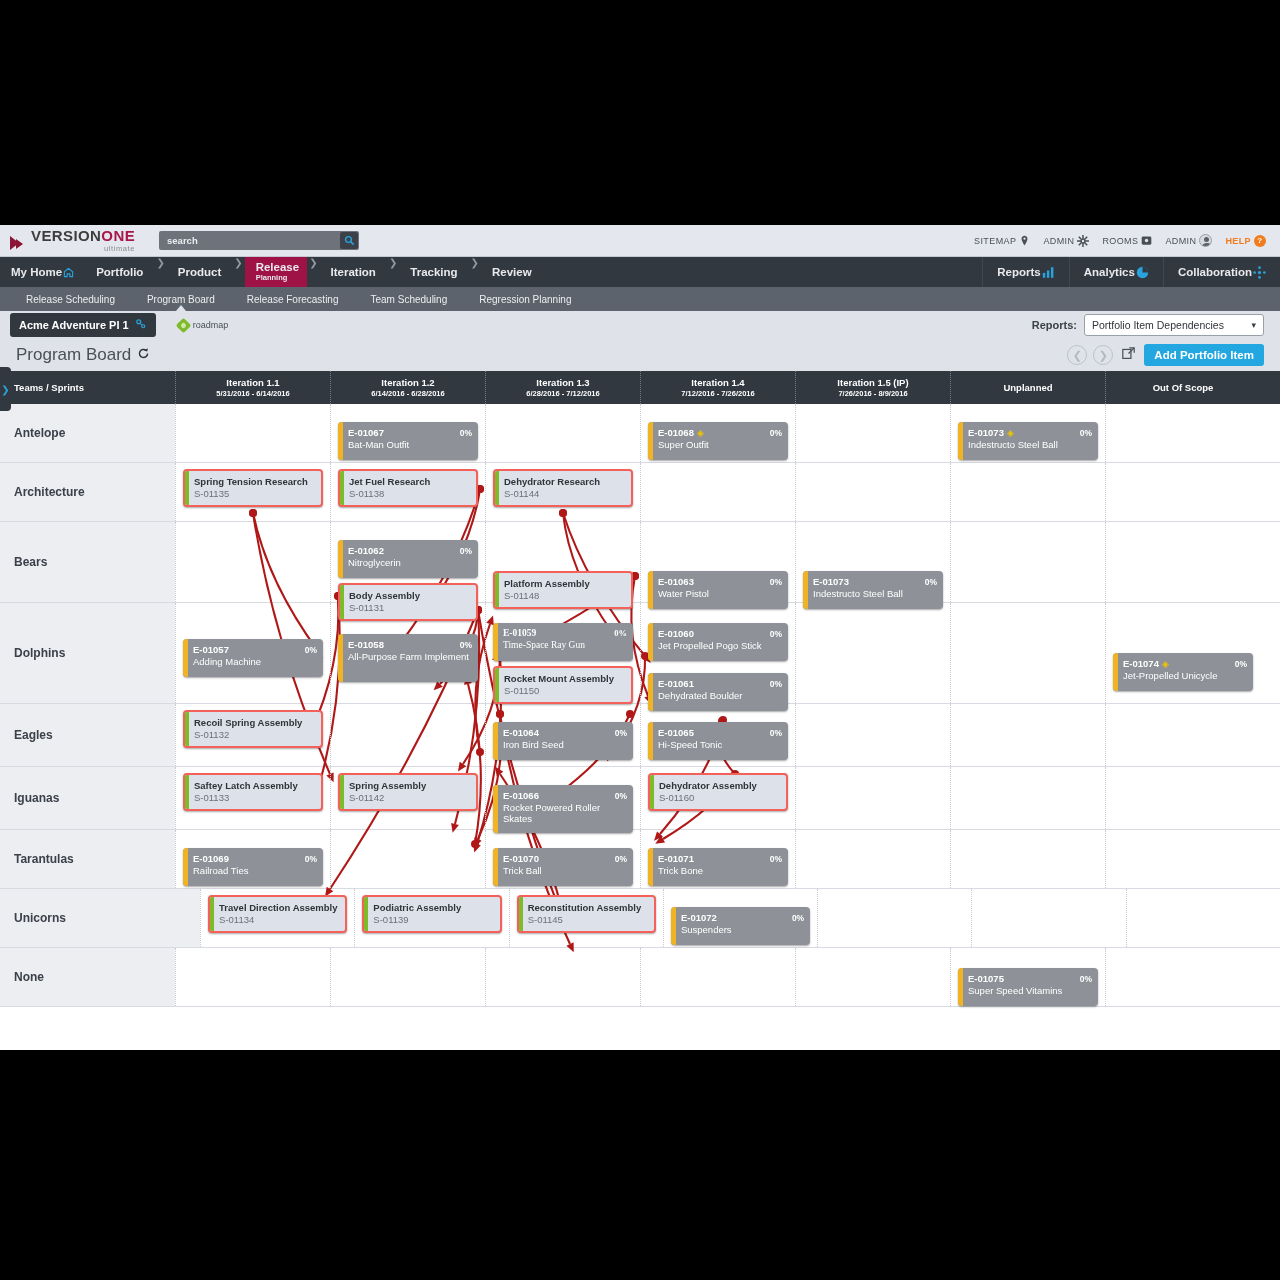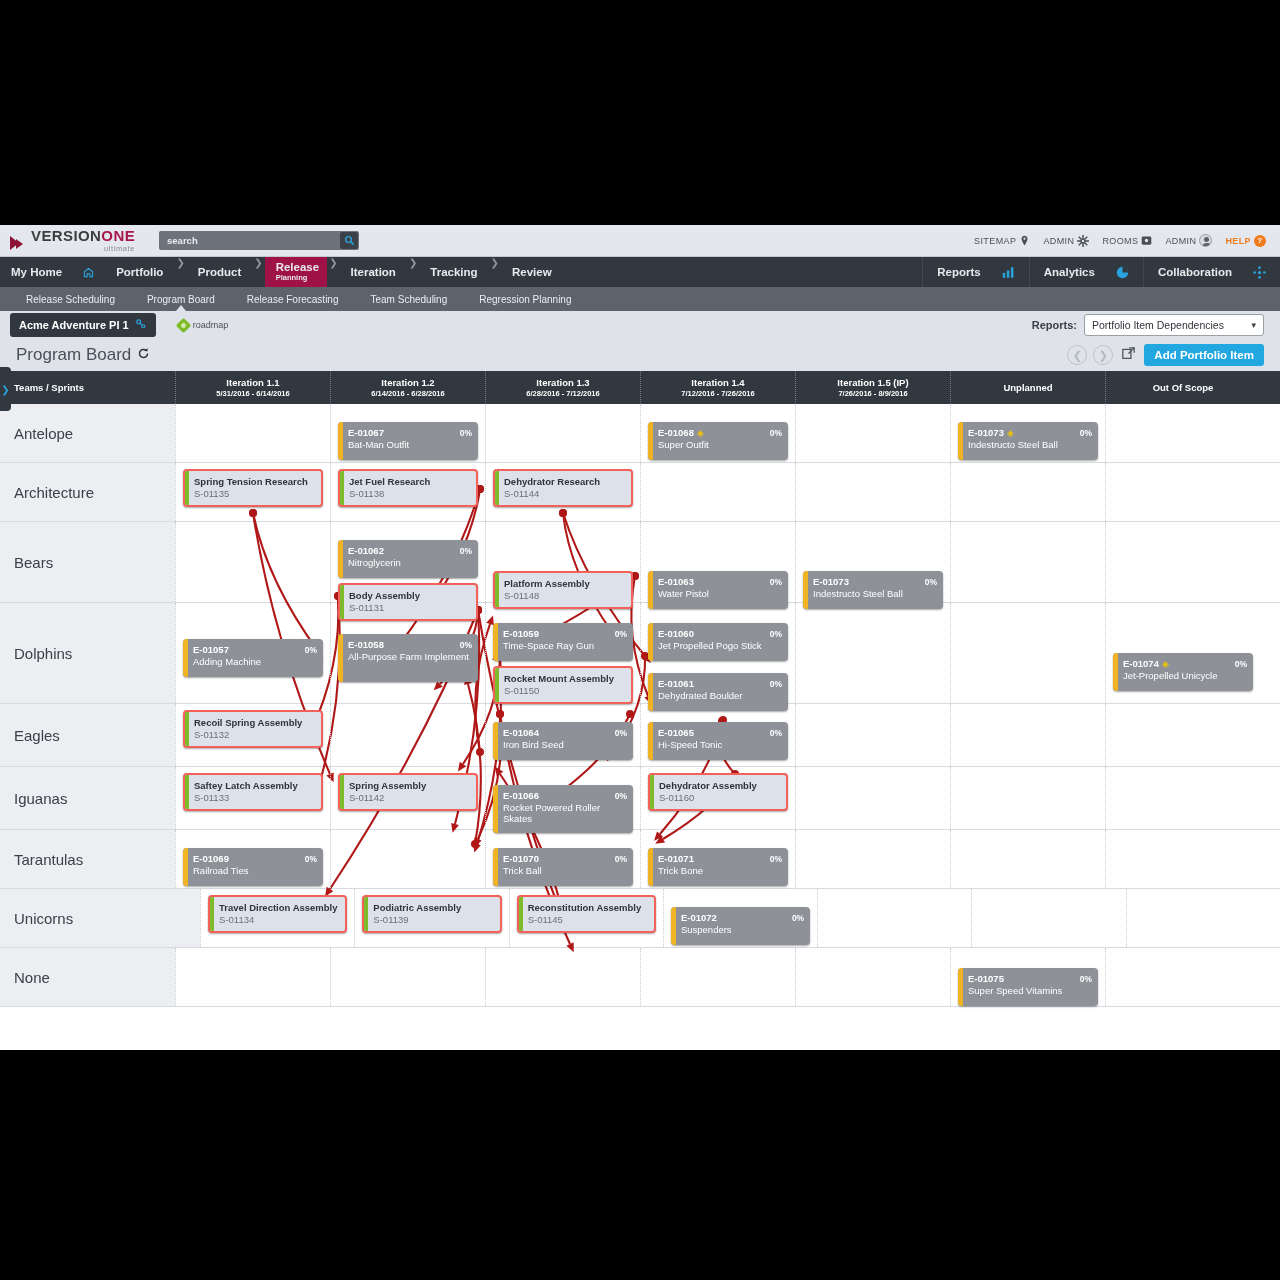--- a/index.html
+++ b/index.html
@@ -38,21 +38,21 @@
           display:flex; align-items:center; justify-content:center; }
   .circ.orange { background:#f07c1e; font-weight:bold; }
   .avatar { width:13px; height:13px; border-radius:50%; background:#d8dade; border:1px solid #9aa0a8;
             position:relative; overflow:hidden; }
   .avatar:before{content:"";position:absolute;left:4px;top:2px;width:5px;height:5px;border-radius:50%;background:#5c6169;}
   .avatar:after{content:"";position:absolute;left:1.5px;top:8px;width:10px;height:7px;border-radius:50% 50% 0 0;background:#5c6169;}
 
   
   .nav { height:30px; background:#313840; display:flex; align-items:stretch; }
   .navitem { display:flex; align-items:center; padding:0 11px; font-size:11.5px; font-weight:bold;
-             color:#e8eaec; gap:21px; white-space:nowrap; }
+             color:#e8eaec; gap:1px; white-space:nowrap; }
   .navitem.active { background:#9e1246; position:relative; padding-right:8px; }
   .navitem.active .stack { display:flex; flex-direction:column; line-height:1.02; }
   .navitem.active .s2 { font-size:7.5px; font-weight:bold; }
   .chev { color:#9299a2; font-size:10px; padding:0 2px; }
   .home-ico { width:11px; height:11px; }
   .navright { margin-left:auto; display:flex; }
   .navright .navitem { border-left:1px solid #41484f; padding:0 14px; }
 
   
   .subnav { height:24px; background:#5c636c; display:flex; align-items:center; padding-left:10px; gap:0; position:relative; }
@@ -95,21 +95,21 @@
   .gh { color:#fff; text-align:center; display:flex; flex-direction:column; justify-content:center;
         border-left:1px dotted #767c85; }
   .gh:first-child { border-left:none; text-align:left; align-items:flex-start; padding-left:14px; }
   .gh .t1 { font-size:9.5px; font-weight:bold; }
   .gh .t2 { font-size:7.5px; font-weight:bold; margin-top:1px; }
 
   .rows { position:relative; }
   .row { display:flex; border-bottom:1px solid #d7dbe1; background:#fff; }
   .cell { border-left:1px dotted #c8ccd3; position:relative; padding:6px 7px; }
   .cell:first-child { border-left:none; background:#eceef2; display:flex; align-items:center;
-                      padding-left:14px; font-size:15px; font-weight:normal; color:#3b4049; }
+                      padding-left:14px; font-size:12px; font-weight:bold; color:#3b4049; }
 
   
   .card { position:relative; border-radius:4px; height:38px; margin-bottom:5px; overflow:hidden;
           box-shadow:0 1px 2px rgba(0,0,0,.35); }
   .card .stripe { position:absolute; left:0; top:0; bottom:0; width:5px; }
   .card .body { padding:5px 6px 0 10px; height:100%; }
   .card .r1 { display:flex; align-items:center; }
   .card .cid { font-size:9.5px; font-weight:bold; }
   .card .pct { margin-left:auto; font-size:8.5px; font-weight:bold; }
   .card .cname { font-size:9.5px; margin-top:2px; line-height:1.12; }
@@ -612,21 +612,21 @@
               <div class="body">
                 <div class="r1">
                   <span class="cid">E-01058</span>
                   <span class="pct">0%</span>
                 </div>
                 <div class="cname">All-Purpose Farm Implement</div>
               </div>
             </div>
           </div>
           <div class="cell" style="width: 155px;">
-            <div class="card epic" style="margin-top: 14px;">
+            <div class="card epic" style="margin-top: 14px; font-family: Liberation Serif, serif;">
               <div class="stripe"></div>
               <div class="body">
                 <div class="r1">
                   <span class="cid">E-01059</span>
                   <span class="pct">0%</span>
                 </div>
                 <div class="cname">Time-Space Ray Gun</div>
               </div>
             </div>
             <div class="card story">

